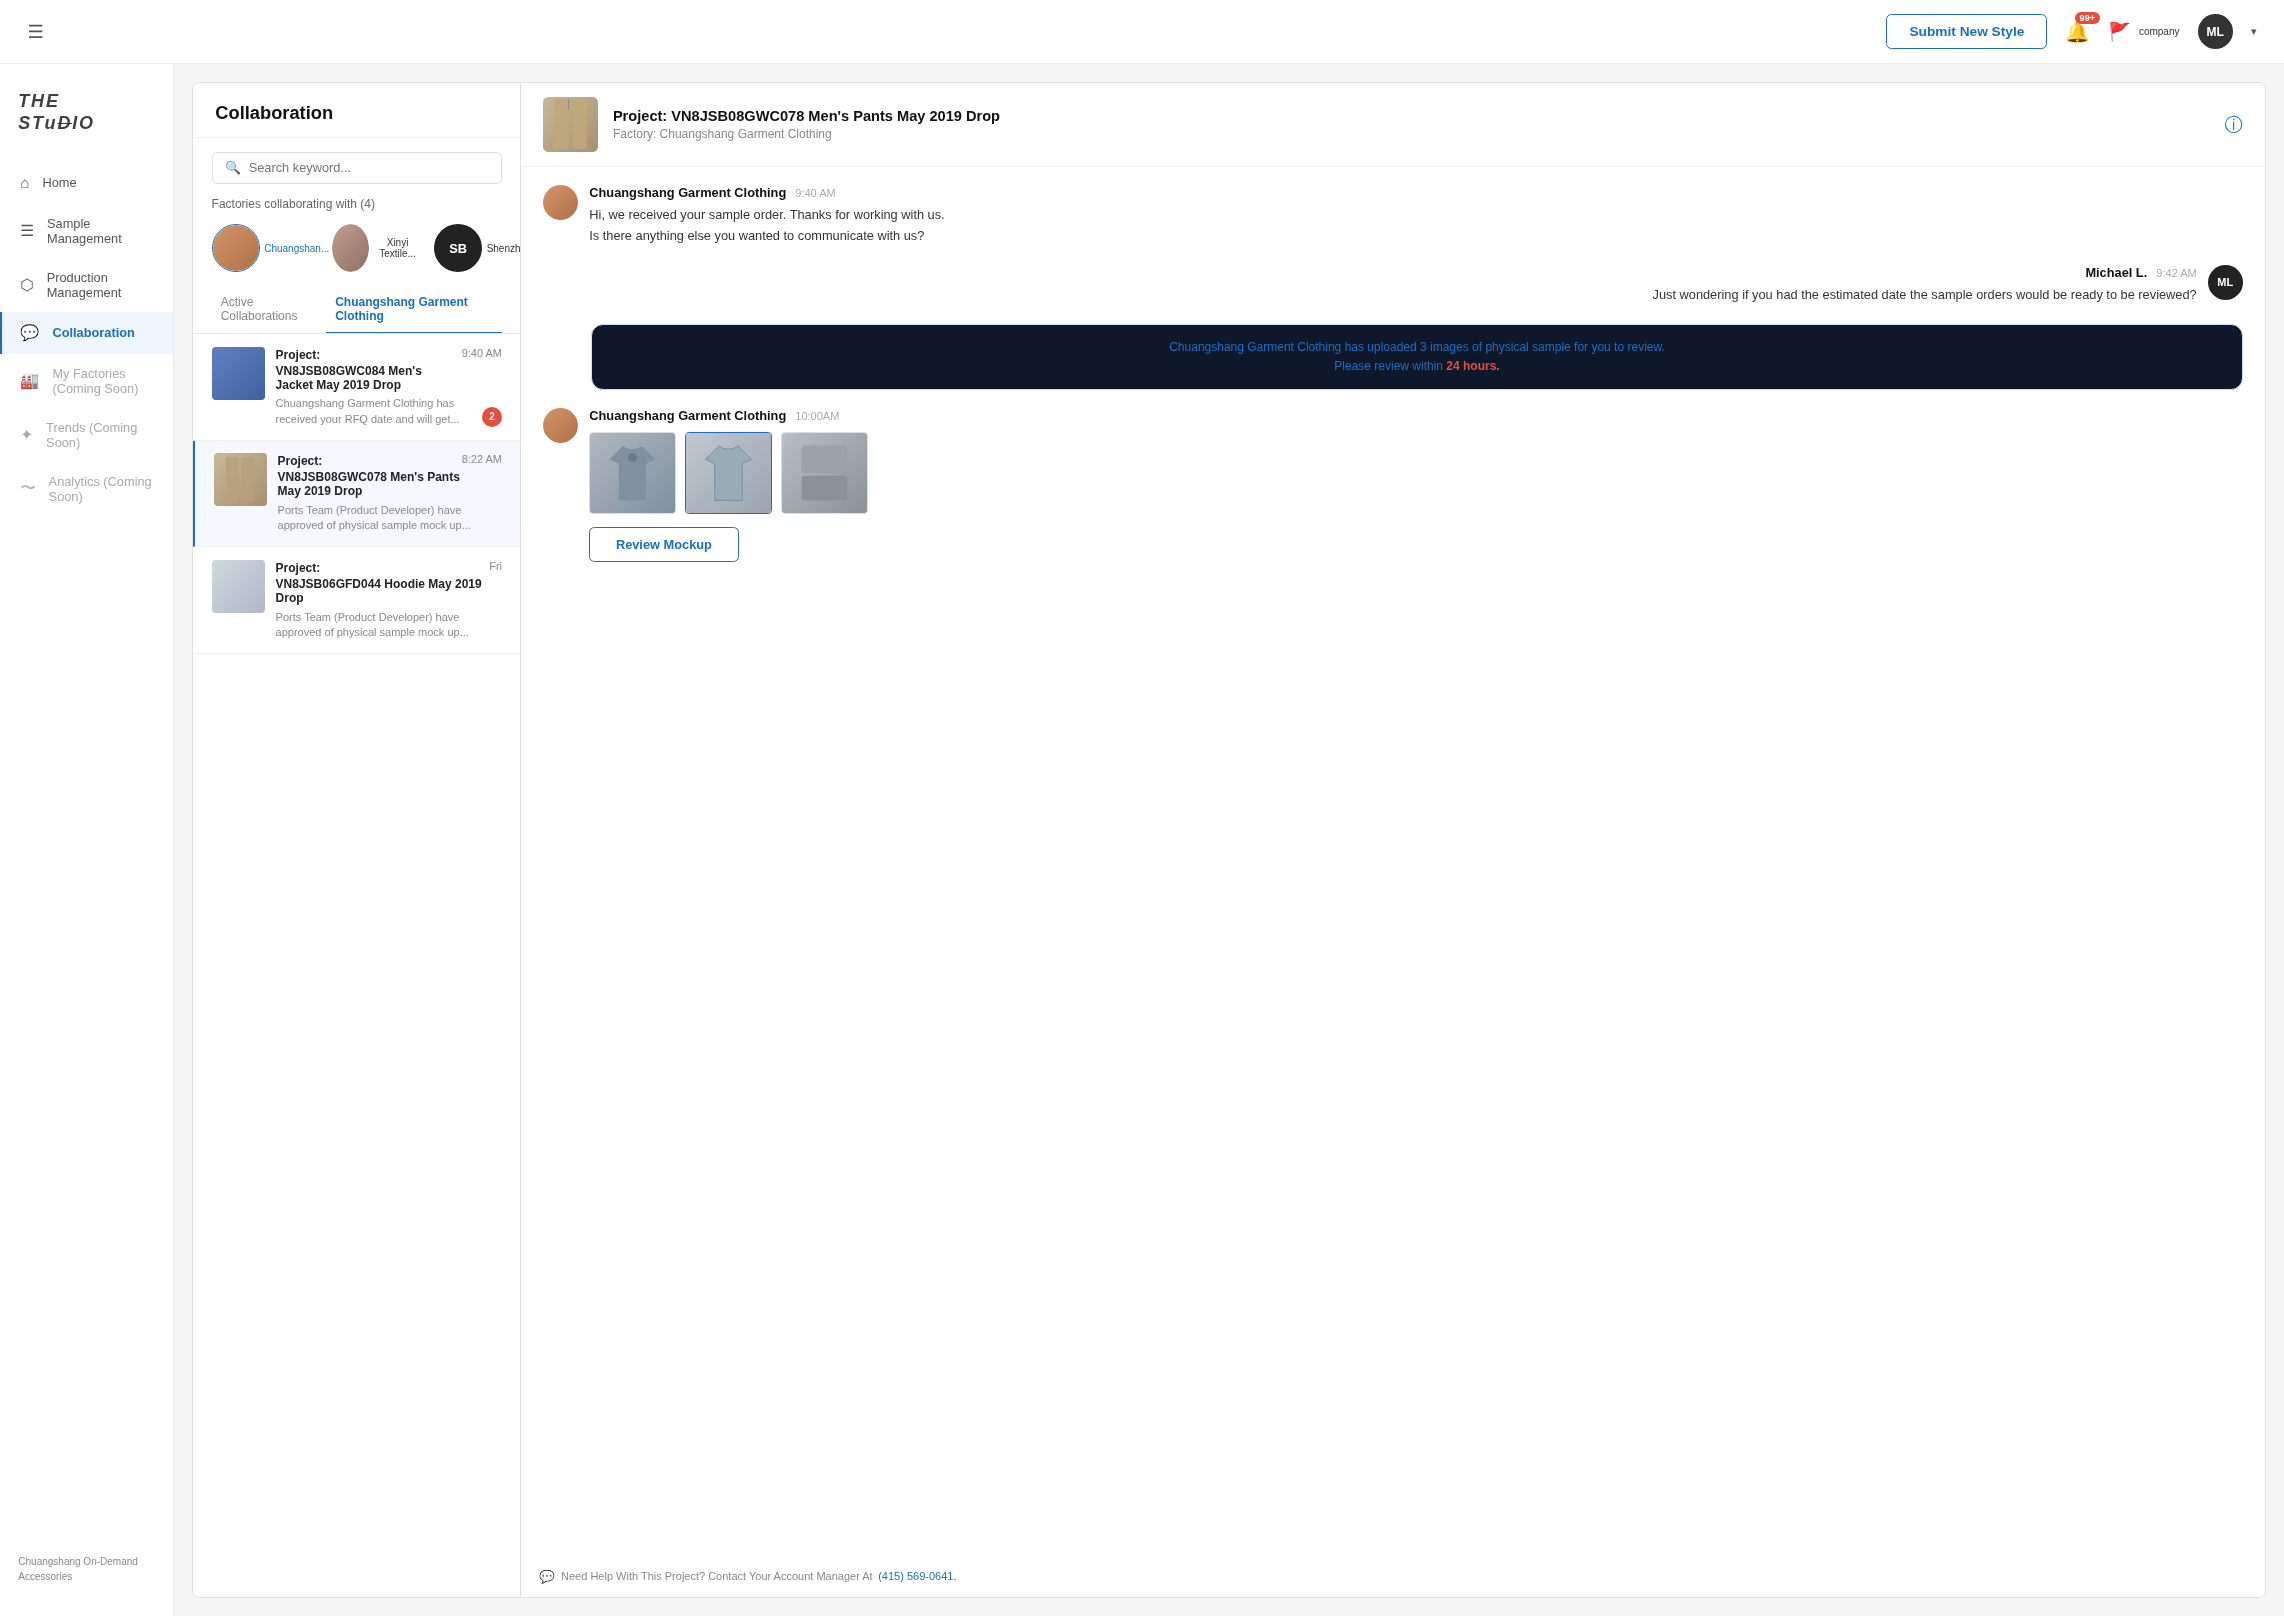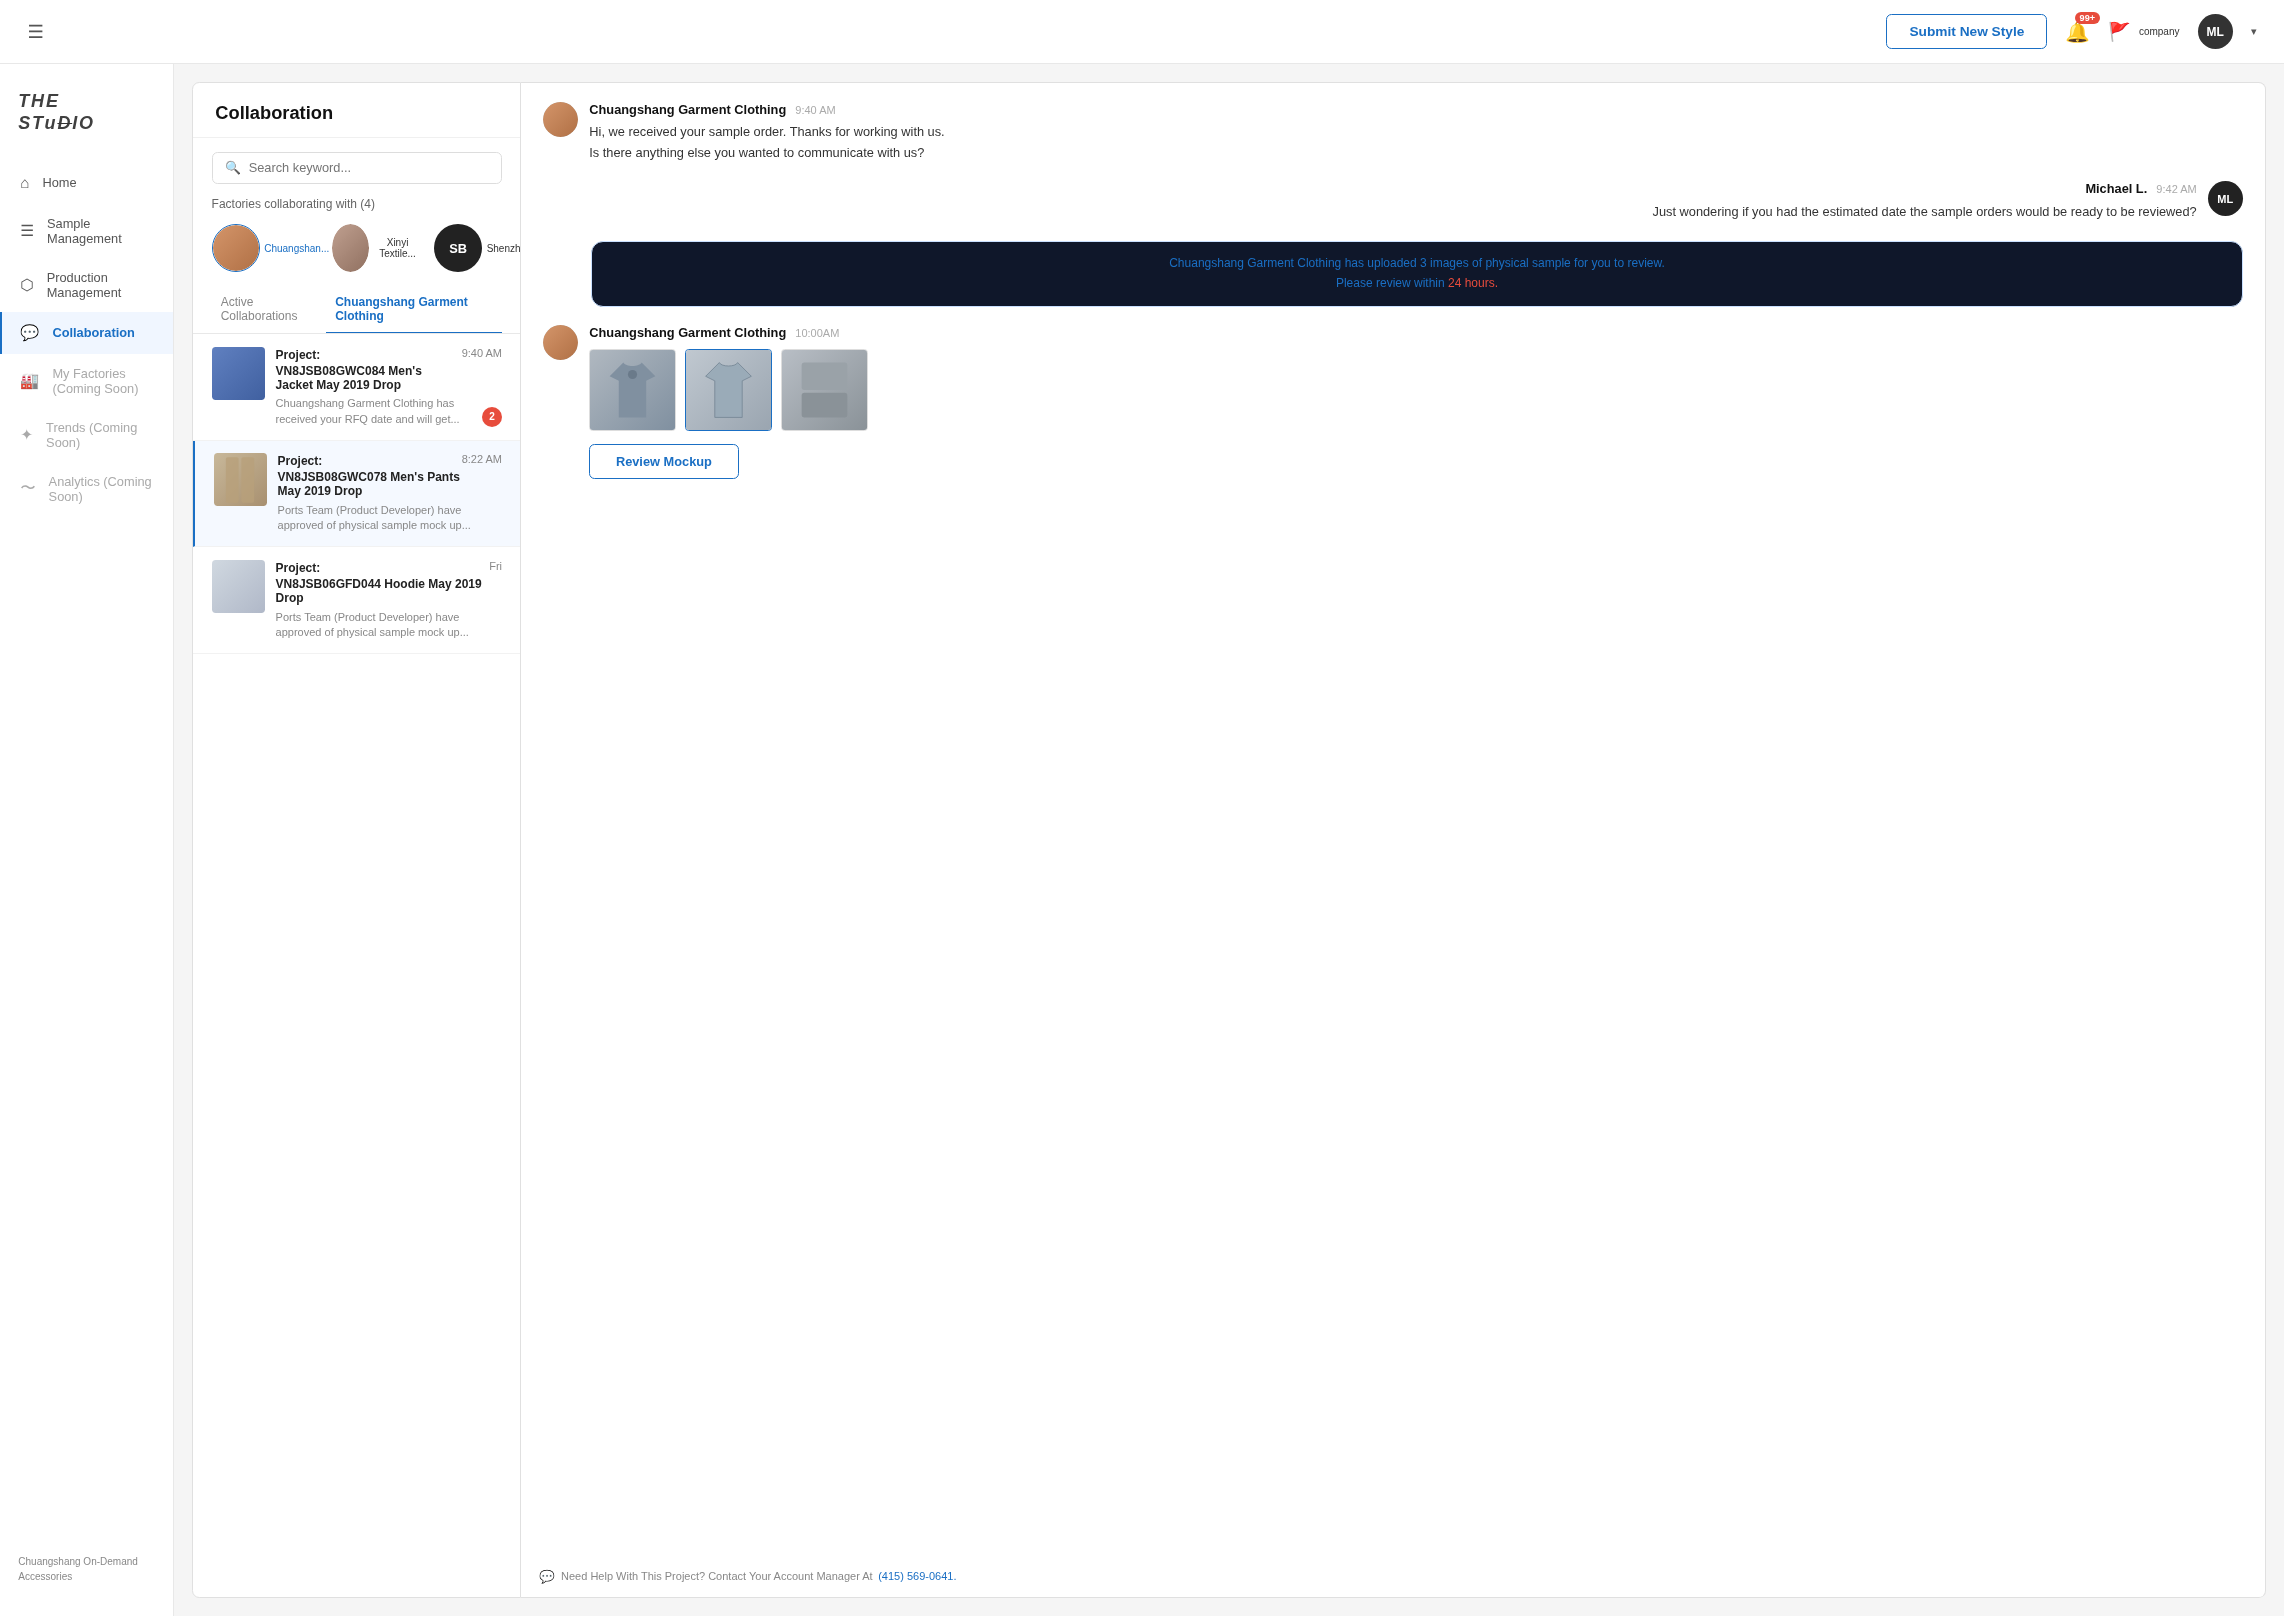--- a/index.html
+++ b/index.html
@@ -273,21 +273,21 @@
       background: #0f172a;
       border: 0.9px solid #c9e0ff;
       border-radius: 12px;
       padding: 12.8px 18.3px;
       font-size: 12px;
       color: #1a6fc4;
       line-height: 1.6;
       text-align: center;
       margin-left: 48px;
     }
-    .alert-banner .urgent { color: #e74c3c; font-weight: 400; text-align: right; }
+    .alert-banner .urgent { color: #e74c3c; font-weight: 700; text-align: right; }
 
     .sample-images { display: flex; gap: 9.1px; margin-top: 9.1px; }
     .sample-img {
       width: 87px; height: 82px;
       border-radius: 3.7px;
       background: #e0e0e0;
       overflow: hidden;
       border: 0.9px solid #ddd;
     }
     .sample-img.selected { border: 1.8px solid #1a6fc4; }
@@ -543,20 +543,36 @@
             </div>
             <div class="collab-project-desc">Ports Team (Product Developer) have approved of physical sample mock up...</div>
           </div>
         </div>
 
       </div>
     </div>
 
     <div class="chat-panel">
 
+      <div class="chat-header">
+        <div class="chat-header-thumb">
+          <div class="pants-thumb">
+            <svg width="37" height="50" viewBox="0 0 40 55" fill="none">
+              <rect x="2" y="0" width="16" height="55" rx="2" fill="#c0a87a" opacity="0.85"></rect>
+              <rect x="22" y="0" width="16" height="55" rx="2" fill="#c0a87a" opacity="0.85"></rect>
+              <line x1="18" y1="0" x2="18" y2="12" stroke="#888" stroke-width="1"></line>
+            </svg>
+          </div>
+        </div>
+        <div class="chat-header-info">
+          <div class="chat-header-title">Project: VN8JSB08GWC078 Men's Pants May 2019 Drop</div>
+          <div class="chat-header-sub">Factory: Chuangshang Garment Clothing</div>
+        </div>
+        <span class="chat-info-icon">ⓘ</span>
+      </div>
 
       <div class="chat-messages">
 
         <div class="msg-row">
           <div class="msg-avatar">
             <div class="avatar-photo-1" style="border-radius:50%;"></div>
           </div>
           <div class="msg-content">
             <div class="msg-header">
               <span class="msg-name">Chuangshang Garment Clothing</span>

